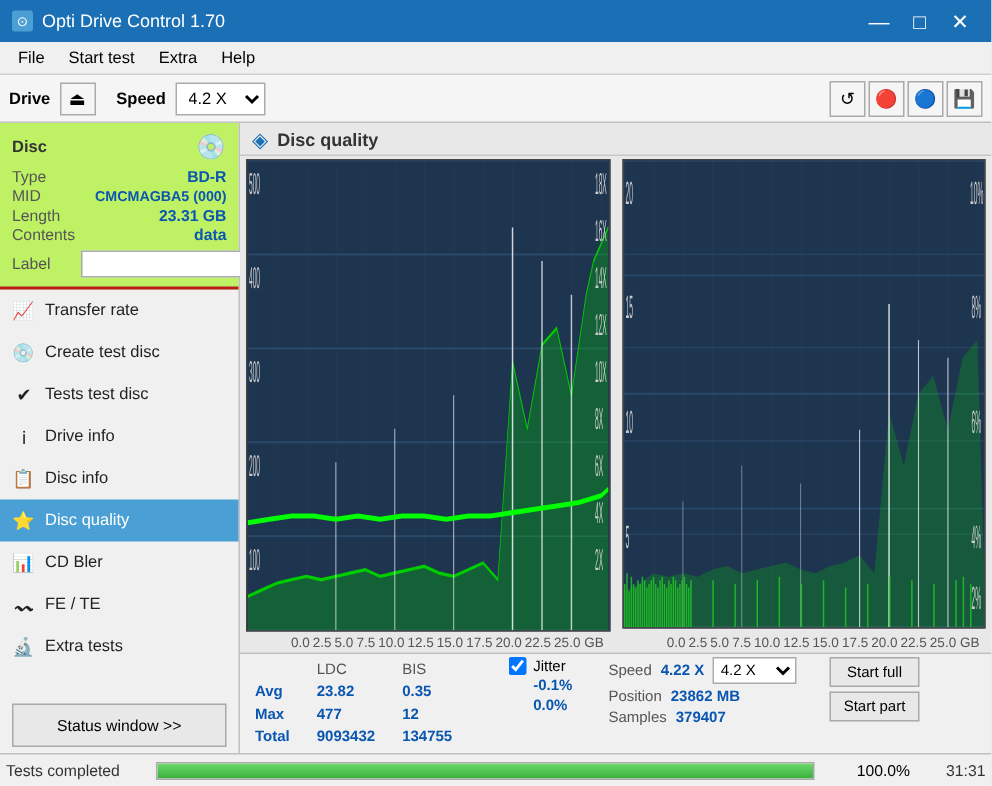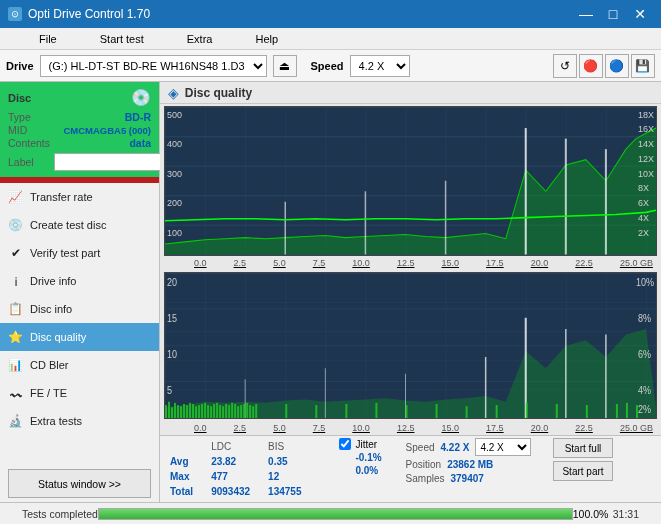--- a/index.html
+++ b/index.html
@@ -43,21 +43,20 @@
       height: 22px;
       display: flex;
       align-items: center;
       padding: 0 4px;
       border-bottom: 1px solid #d0d0d0;
     }
     .menu-item {
       padding: 2px 8px;
       cursor: pointer;
       font-size: 11px;
-      margin-left: 27px;
     }
 
     
     .drive-bar {
       background: #f5f5f5;
       height: 32px;
       display: flex;
       align-items: center;
       padding: 0 6px;
       border-bottom: 1px solid #c0c0c0;
@@ -110,23 +109,23 @@
     .sidebar {
       width: 160px;
       background: #f0f0f0;
       border-right: 1px solid #c0c0c0;
       display: flex;
       flex-direction: column;
     }
 
     
     .disc-panel {
-      border-bottom: 6px solid #b91c1c;
+      border-bottom: 2px solid #b91c1c;
       padding: 6px 8px;
-      background: #22c55e;
+      background: #bef264;
     }
     .disc-panel-header { display: flex; align-items: center; justify-content: space-between; margin-bottom: 4px; }
     .disc-label { font-size: 11px; font-weight: bold; color: #333; }
     .disc-icon { font-size: 16px; }
 
     .disc-info-row { display: flex; justify-content: space-between; align-items: center; margin: 1px 0; }
     .disc-info-key { color: #555; font-size: 10.5px; }
     .disc-info-val { color: #0a56b0; font-size: 10.5px; font-weight: 600; }
 
     .label-row { display: flex; align-items: center; margin-top: 4px; gap: 20px; }
@@ -167,36 +166,36 @@
       gap: 4px;
     }
 
     
     .status-bar {
       height: 22px;
       background: #f0f0f0;
       border-top: 1px solid #c0c0c0;
       display: flex;
       align-items: center;
-      padding: 0 22px;
-      gap: 0;
+      padding: 0 4px;
+      gap: 24px;
     }
     .status-text { font-size: 10.5px; color: #333; }
     .progress-bar-container {
       flex: 1;
       height: 12px;
       border: 1px solid #aaa;
       background: #e0e0e0;
       overflow: hidden;
     }
     .progress-bar-fill {
       height: 100%;
       background: linear-gradient(to bottom, #6cd96c, #3ab03a);
     }
-    .status-percent { font-size: 10.5px; min-width: 40px; text-align: left; }
+    .status-percent { font-size: 10.5px; min-width: 40px; text-align: right; }
 
     
     .chart-area {
       flex: 1;
       background: #e8e8e8;
       display: flex;
       flex-direction: column;
       position: relative;
     }
 
@@ -209,22 +208,20 @@
       border-bottom: 1px solid #c8c8c8;
       gap: 6px;
     }
     .chart-title-icon { color: #1a6fb5; font-size: 14px; }
     .chart-header-title { font-size: 12px; font-weight: bold; color: #333; }
 
     
     .charts-container {
       flex: 1;
       display: flex;
-      flex-direction: column;
-      text-decoration: underline;
     }
 
     .chart-upper, .chart-lower {
       flex: 1;
       position: relative;
       background: #1e3550;
       border: 1px solid #444;
       margin: 2px 4px 0 4px;
       overflow: hidden;
     }
@@ -313,23 +310,20 @@
 
 <div class="menu-bar">
   <span class="menu-item">File</span>
   <span class="menu-item">Start test</span>
   <span class="menu-item">Extra</span>
   <span class="menu-item">Help</span>
 </div>
 
 <div class="drive-bar">
   <span class="drive-label">Drive</span>
-  <select class="drive-select">
-    <option>(G:)  HL-DT-ST BD-RE  WH16NS48 1.D3</option>
-  </select>
   <button class="drive-btn">⏏</button>
   <span class="speed-label">Speed</span>
   <select class="speed-select">
     <option>4.2 X</option>
   </select>
   <div class="toolbar-icons">
     <button class="toolbar-icon-btn">↺</button>
     <button class="toolbar-icon-btn">🔴</button>
     <button class="toolbar-icon-btn">🔵</button>
     <button class="toolbar-icon-btn">💾</button>
@@ -347,20 +341,24 @@
       </div>
       <div class="disc-info-row">
         <span class="disc-info-key">Type</span>
         <span class="disc-info-val">BD-R</span>
       </div>
       <div class="disc-info-row">
         <span class="disc-info-key">MID</span>
         <span class="disc-info-val" style="font-size:9.5px;">CMCMAGBA5 (000)</span>
       </div>
       <div class="disc-info-row">
+        <span class="disc-info-key">Length</span>
+        <span class="disc-info-val">23.31 GB</span>
+      </div>
+      <div class="disc-info-row">
         <span class="disc-info-key">Contents</span>
         <span class="disc-info-val">data</span>
       </div>
       <div class="label-row">
         <span class="disc-info-key">Label</span>
         <input class="label-input" type="text" style="">
         <button class="label-btn">🖊</button>
       </div>
     </div>
 
@@ -368,21 +366,21 @@
       <div class="nav-item">
         <span class="nav-item-icon">📈</span>
         <span>Transfer rate</span>
       </div>
       <div class="nav-item">
         <span class="nav-item-icon">💿</span>
         <span>Create test disc</span>
       </div>
       <div class="nav-item">
         <span class="nav-item-icon">✔</span>
-        <span>Verify test part</span>
+        <span>Tests test disc</span>
       </div>
       <div class="nav-item">
         <span class="nav-item-icon">ℹ</span>
         <span>Drive info</span>
       </div>
       <div class="nav-item">
         <span class="nav-item-icon">📋</span>
         <span>Disc info</span>
       </div>
       <div class="nav-item active">

